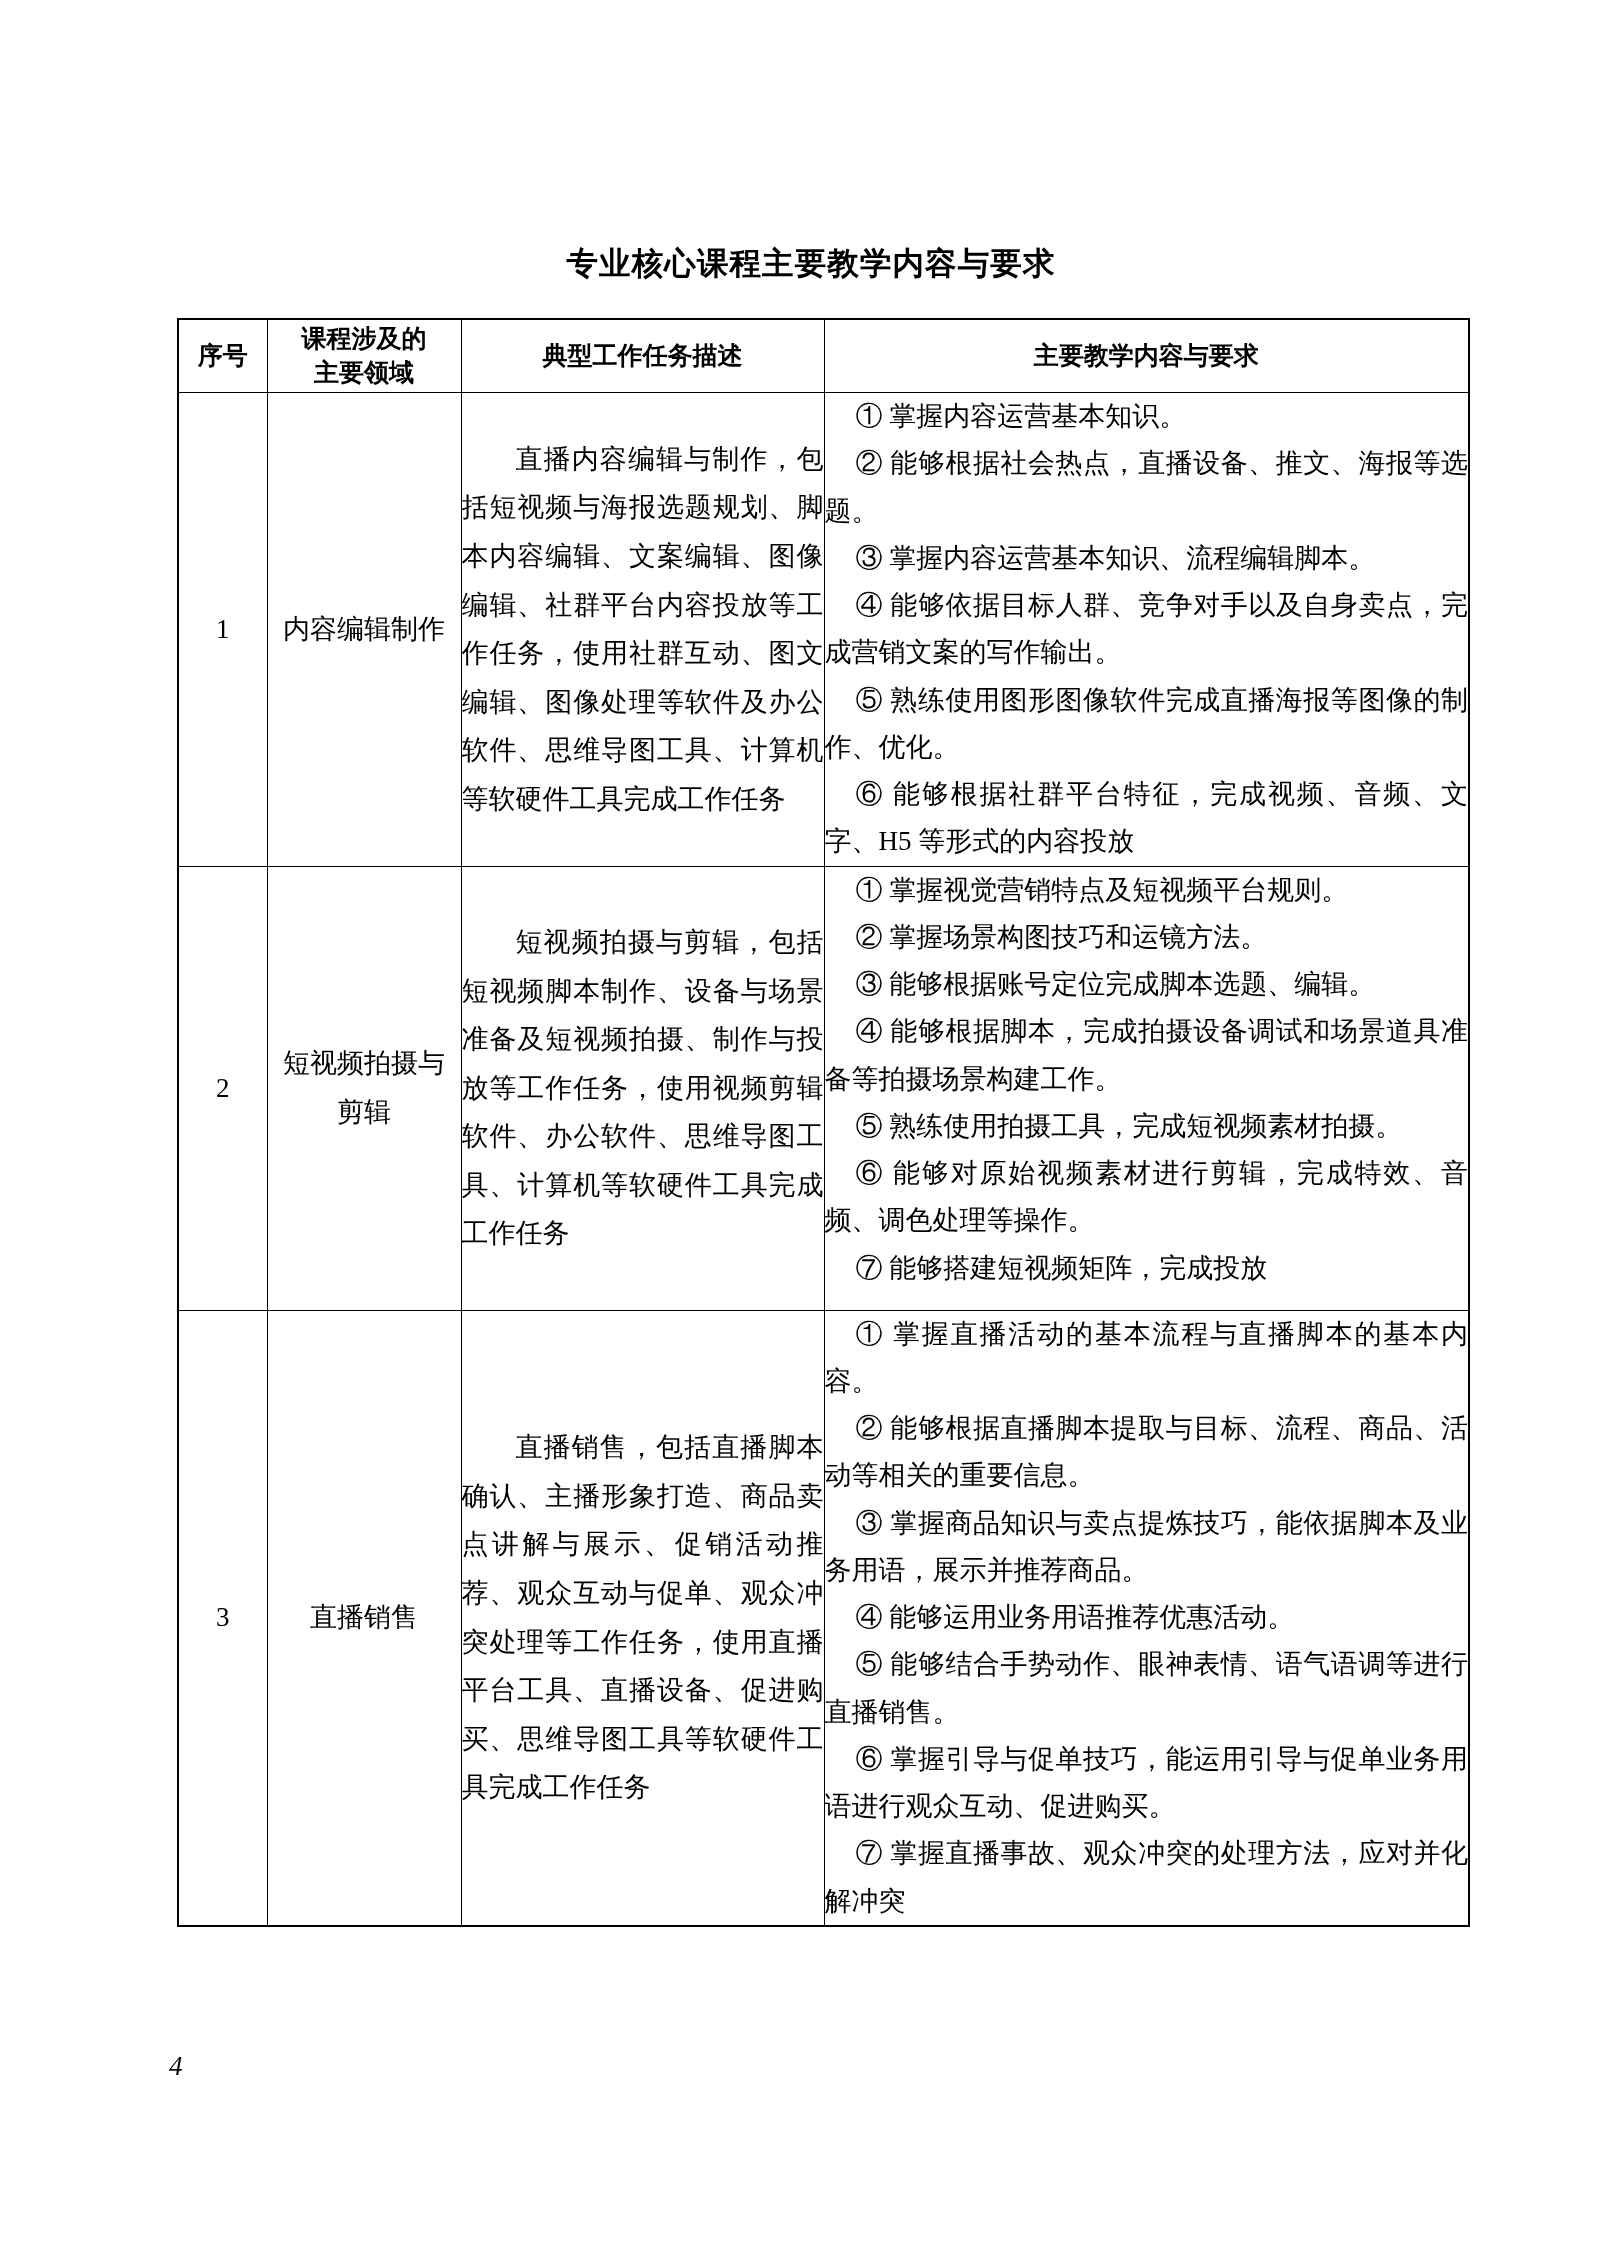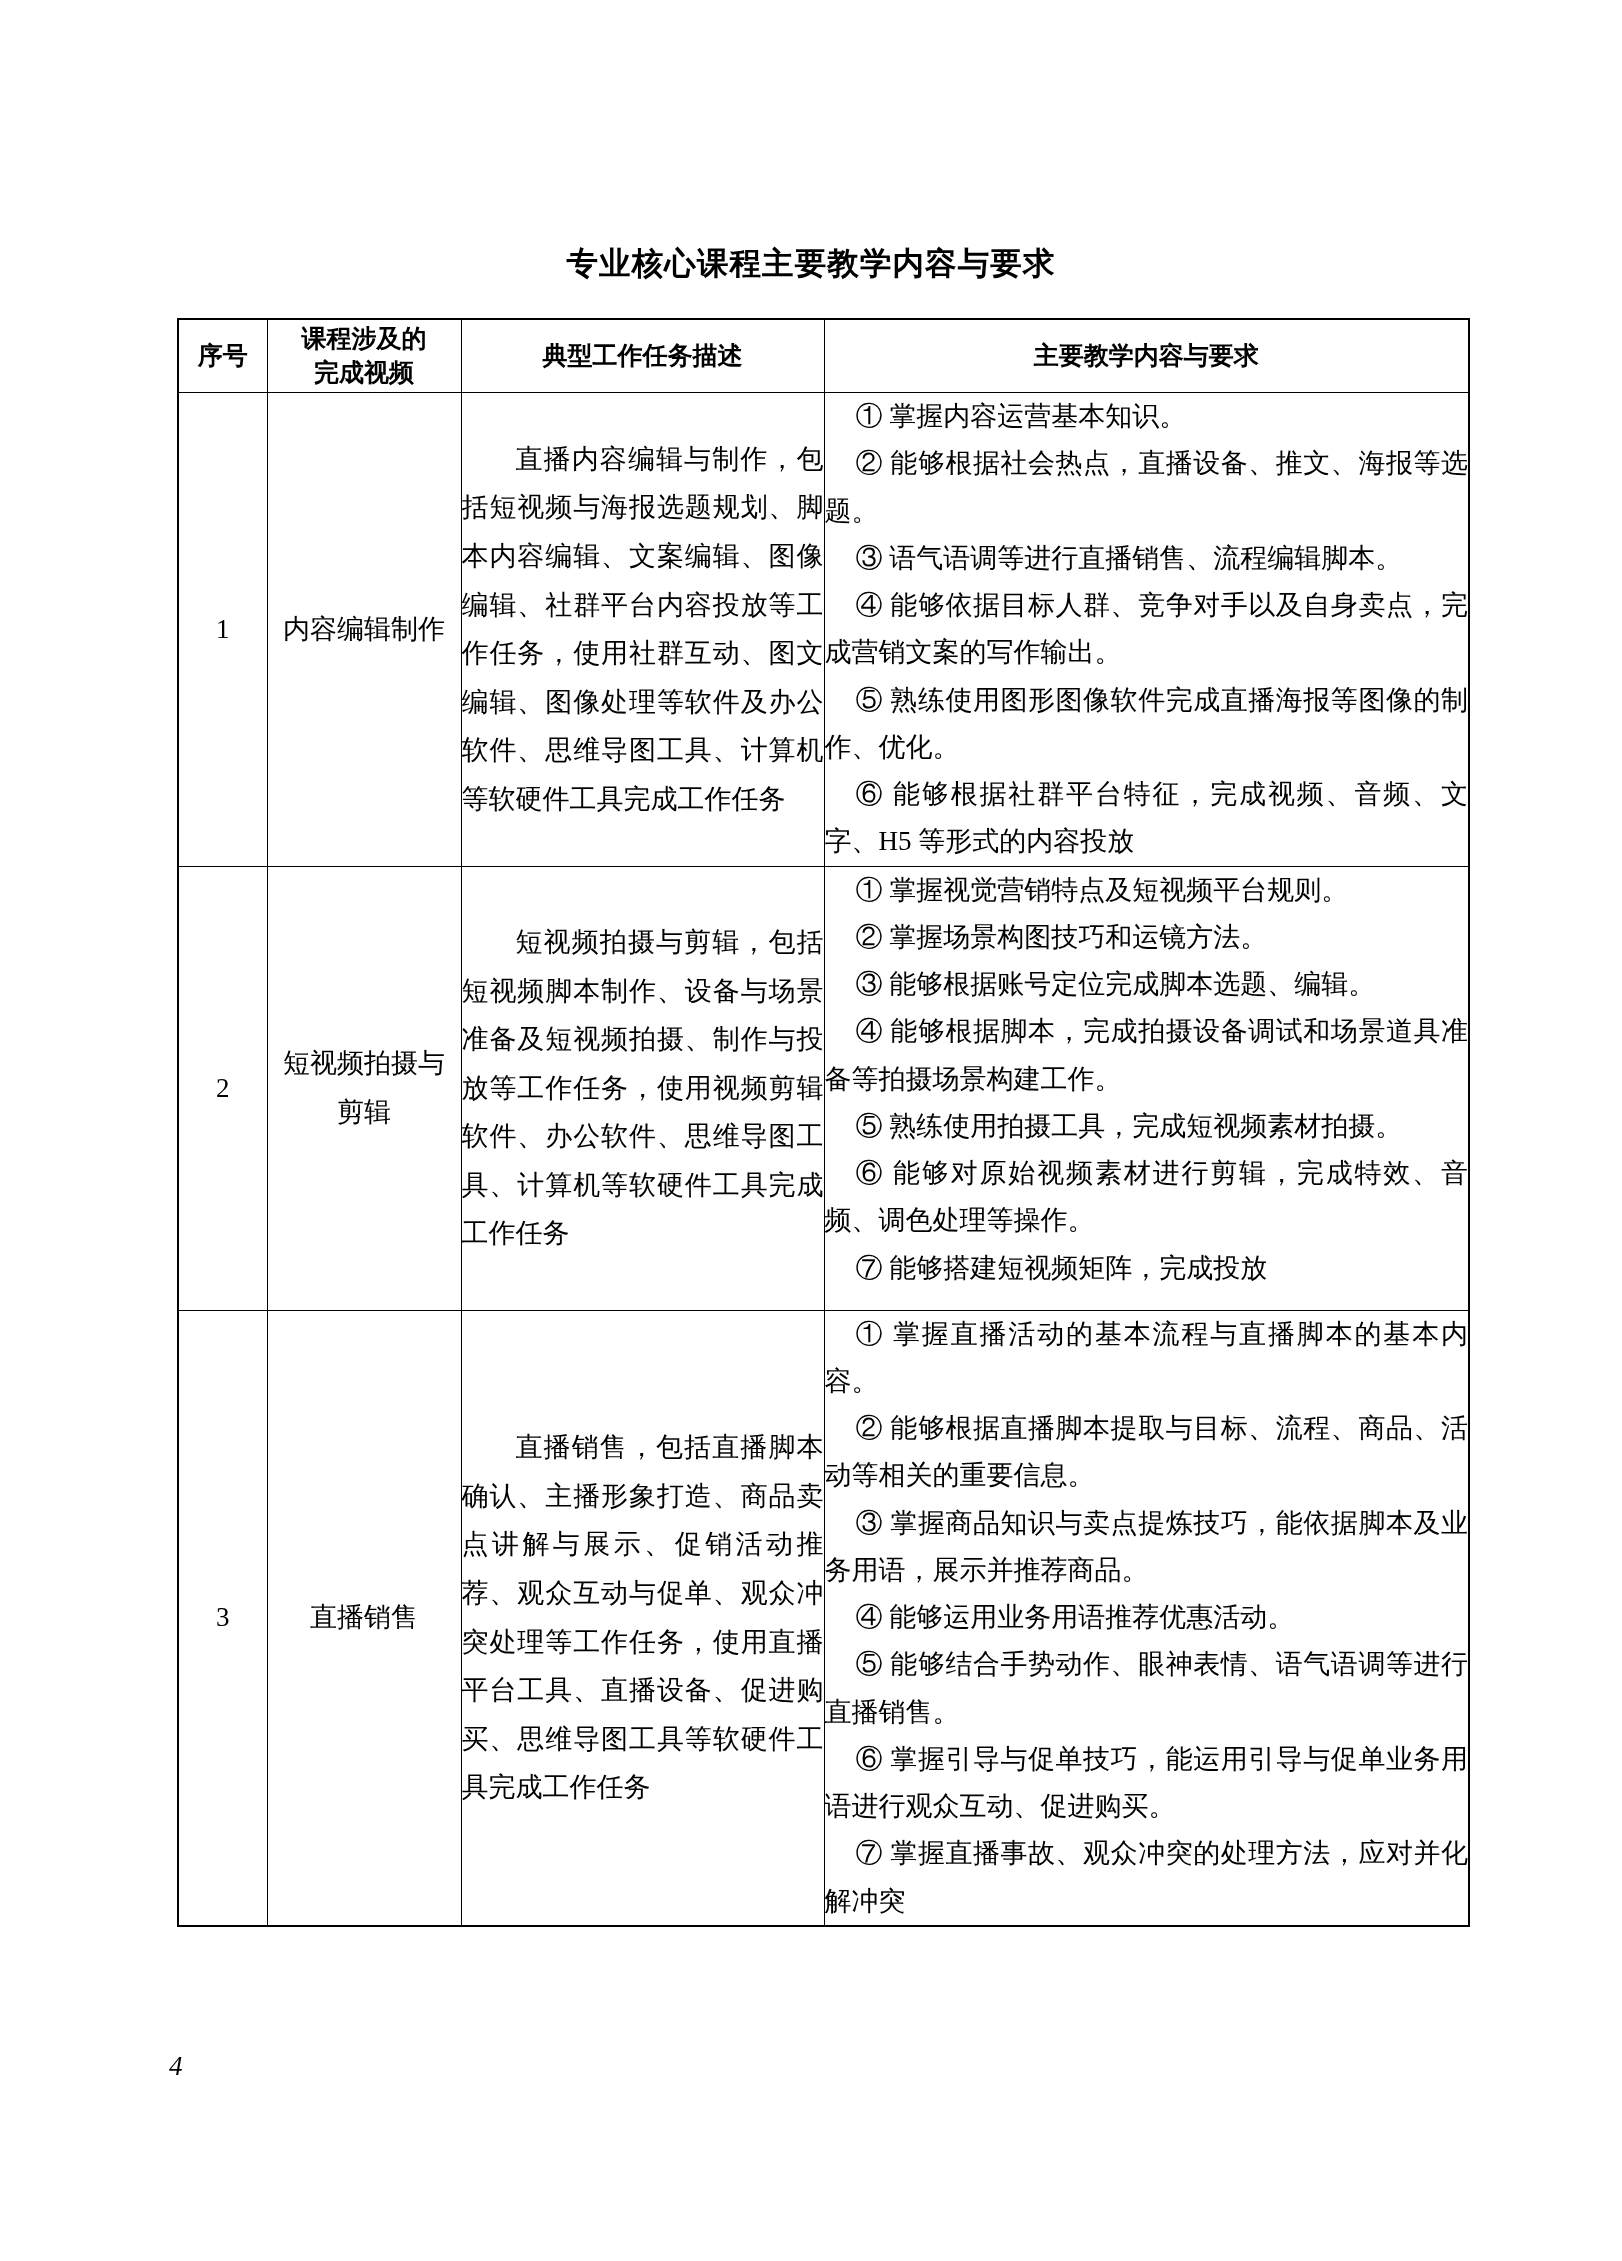--- a/index.html
+++ b/index.html
@@ -110,36 +110,36 @@
     <colgroup>
       <col style="width:89px">
       <col style="width:194px">
       <col style="width:363px">
       <col style="width:645px">
     </colgroup>
     <thead>
       <tr>
         <th class="hdr">序号</th>
         <th class="hdr">课程涉及的
-完成视频</th>
+主要领域</th>
         <th class="hdr">典型工作任务描述</th>
         <th class="hdr">主要教学内容与要求</th>
       </tr>
     </thead>
     <tbody>
       <tr class="row-1">
         <td class="cell-num">1</td>
         <td class="cell-domain">内容编辑制作</td>
         <td class="cell-task">
           <div class="task-text">直播内容编辑与制作，包括短视频与海报选题规划、脚本内容编辑、文案编辑、图像编辑、社群平台内容投放等工作任务，使用社群互动、图文编辑、图像处理等软件及办公软件、思维导图工具、计算机等软硬件工具完成工作任务</div>
         </td>
         <td class="cell-reqs">
           <div class="req">① 掌握内容运营基本知识。</div>
           <div class="req">② 能够根据社会热点，直播设备、推文、海报等选题。</div>
-          <div class="req">③ 语气语调等进行直播销售、流程编辑脚本。</div>
+          <div class="req">③ 掌握内容运营基本知识、流程编辑脚本。</div>
           <div class="req">④ 能够依据目标人群、竞争对手以及自身卖点，完成营销文案的写作输出。</div>
           <div class="req">⑤ 熟练使用图形图像软件完成直播海报等图像的制作、优化。</div>
           <div class="req">⑥ 能够根据社群平台特征，完成视频、音频、文字、H5 等形式的内容投放</div>
         </td>
       </tr>
       <tr class="row-2">
         <td class="cell-num">2</td>
         <td class="cell-domain">短视频拍摄与
 剪辑</td>
         <td class="cell-task">

